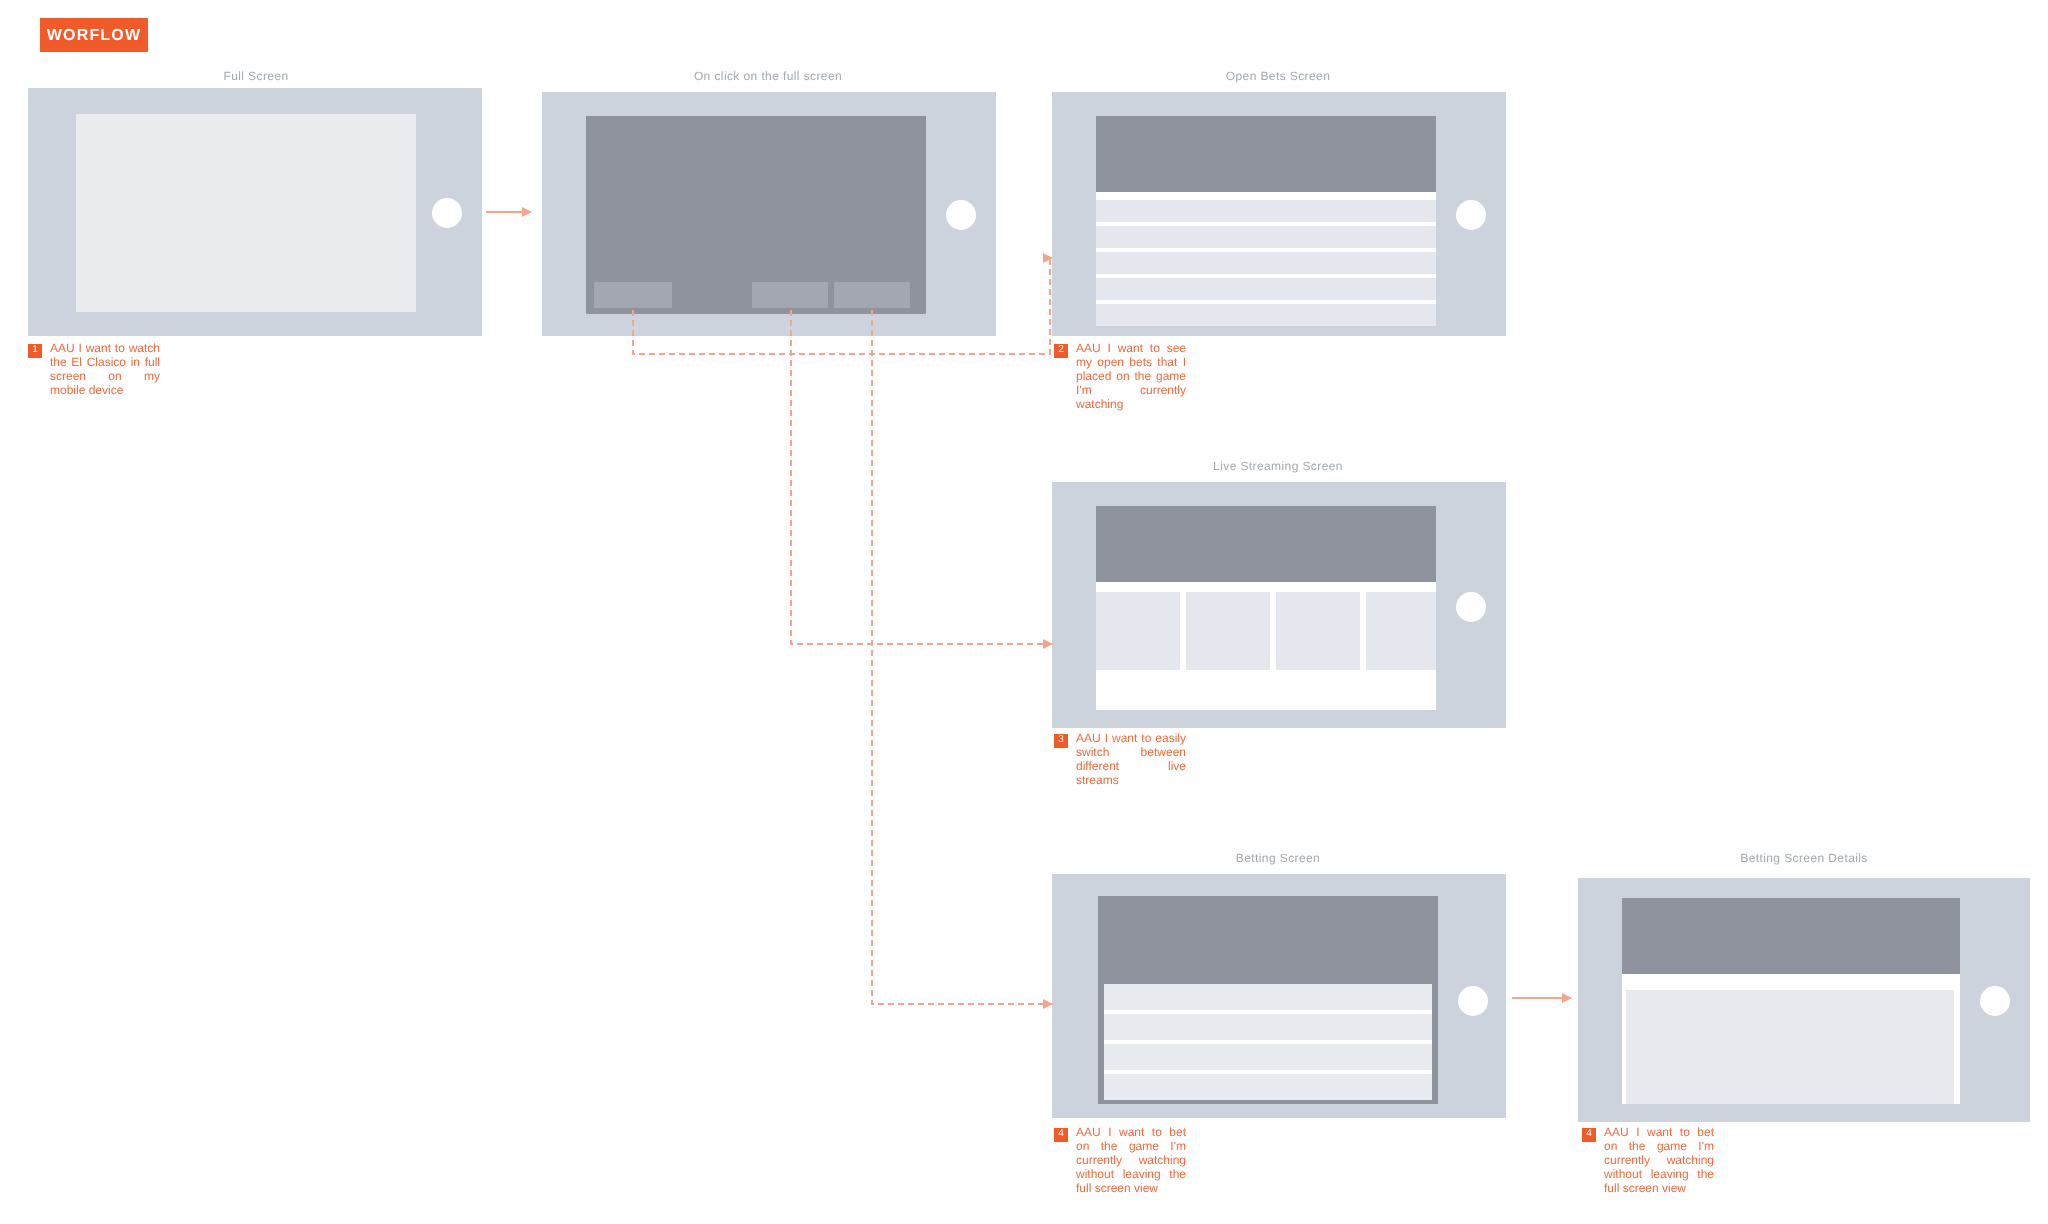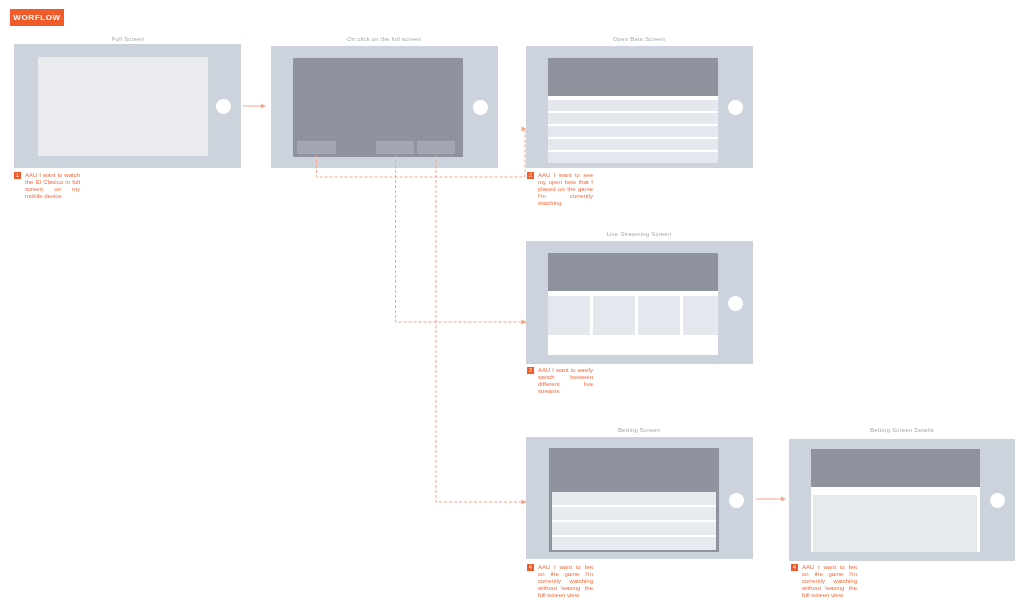--- a/index.html
+++ b/index.html
@@ -1,21 +1,21 @@
 <!DOCTYPE html>
 <html><head>
 <meta charset="utf-8">
 <style>
   html,body{margin:0;padding:0;background:#ffffff;}
   #canvas{
     position:relative;width:1024px;height:612px;background:#ffffff;overflow:hidden;
     font-family:"Liberation Sans", sans-serif;
   }
   .workflow-badge{
-    position:absolute;left:10px;top:9px;width:54px;height:17px;background:#f15a29;
+    position:absolute;left:20px;top:9px;width:54px;height:17px;background:#f15a29;
     color:#ffffff;font-size:8px;font-weight:bold;letter-spacing:.6px;
     display:flex;align-items:center;justify-content:center;
   }
   .screen-title{
     position:absolute;transform:translateX(-50%);font-size:6px;color:#a2a8b0;
     letter-spacing:.2px;white-space:nowrap;
   }
   .phone{position:absolute;background:#cdd3dc;}
   .home-btn{position:absolute;width:15px;height:15px;border-radius:50%;background:#ffffff;}
   .inner{position:absolute;}

